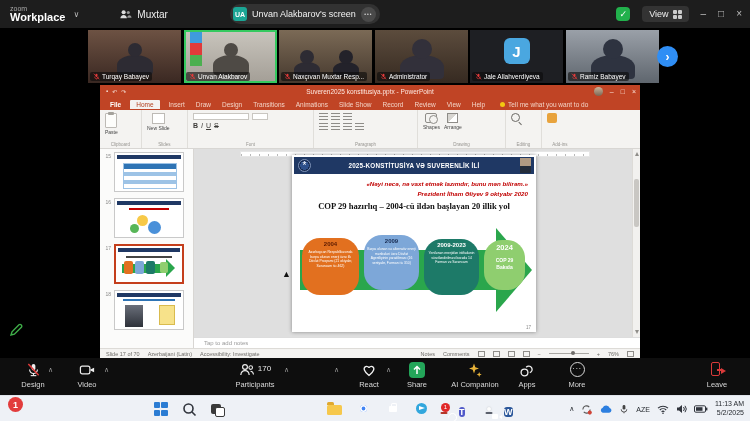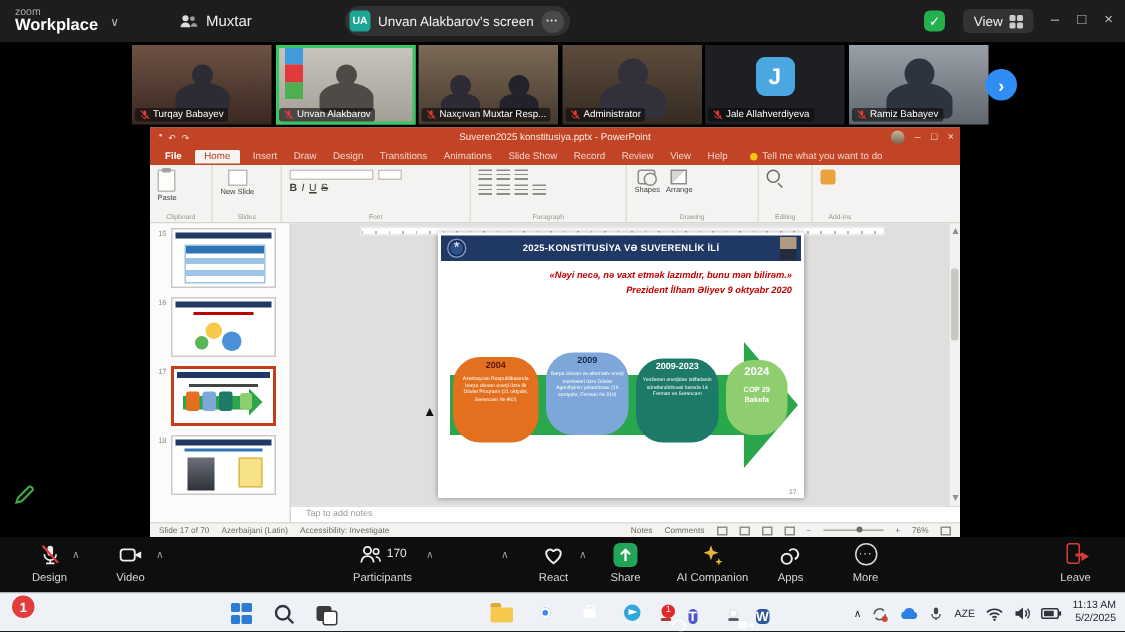--- a/index.html
+++ b/index.html
@@ -479,20 +479,21 @@
           <div class="slide">
             <div class="shead">
               <span class="emblem">*</span>
               <span class="sheadtxt">2025-KONSTİTUSİYA VƏ SUVERENLİK İLİ</span>
               <span class="hphoto"></span>
             </div>
             <div class="quote">
               <div>«Nəyi necə, nə vaxt etmək lazımdır, bunu mən bilirəm.»</div>
               <div>Prezident İlham Əliyev 9 oktyabr 2020</div>
             </div>
+            <div class="stitle">COP 29 hazırlıq – 2004-cü ildən başlayan 20 illik yol</div>
 
             <div class="abody"></div>
             <div class="ahead"></div>
 
             <div class="tlbox tl0">
               <div class="tlyear">2004</div>
               <div class="tltext">Azərbaycan Respublikasında bərpa olunan enerji üzrə ilk Dövlət Proqramı (21 oktyabr, Sərəncam № 462)</div>
             </div>
             <div class="tlbox tl1">
               <div class="tlyear">2009</div>

